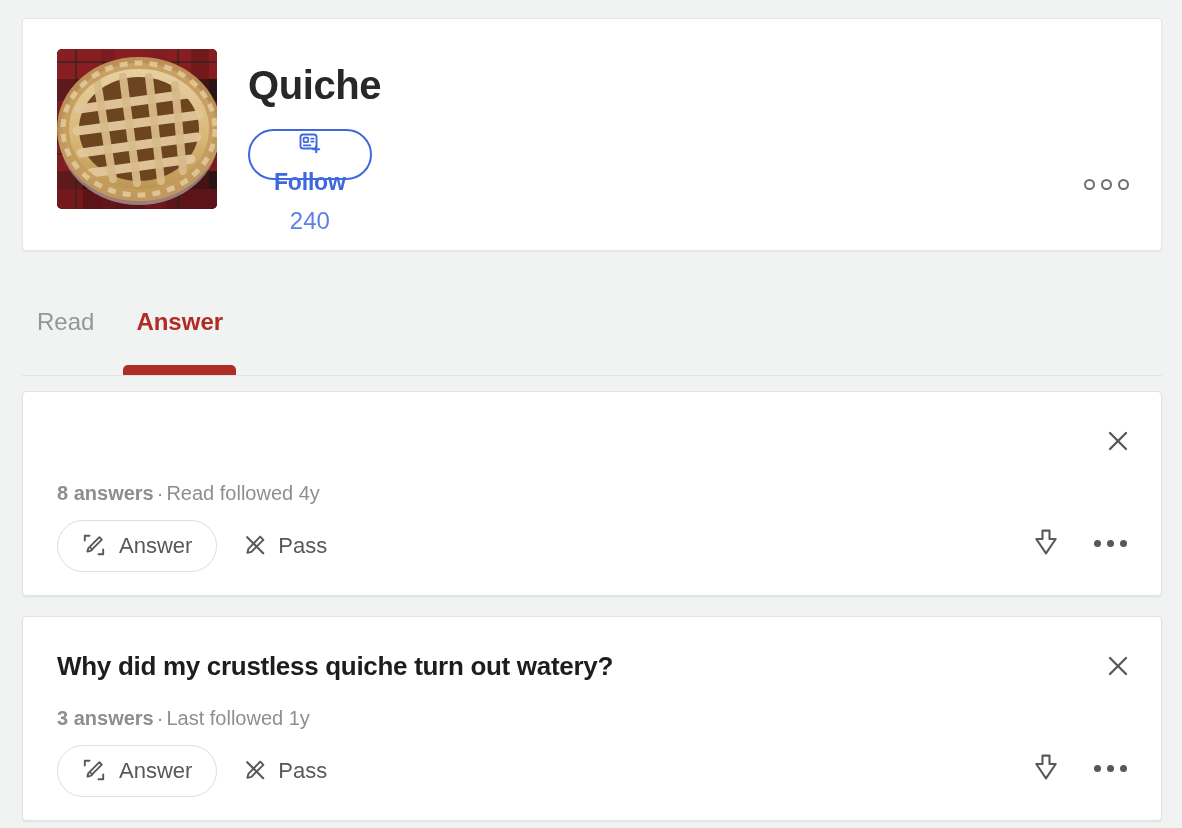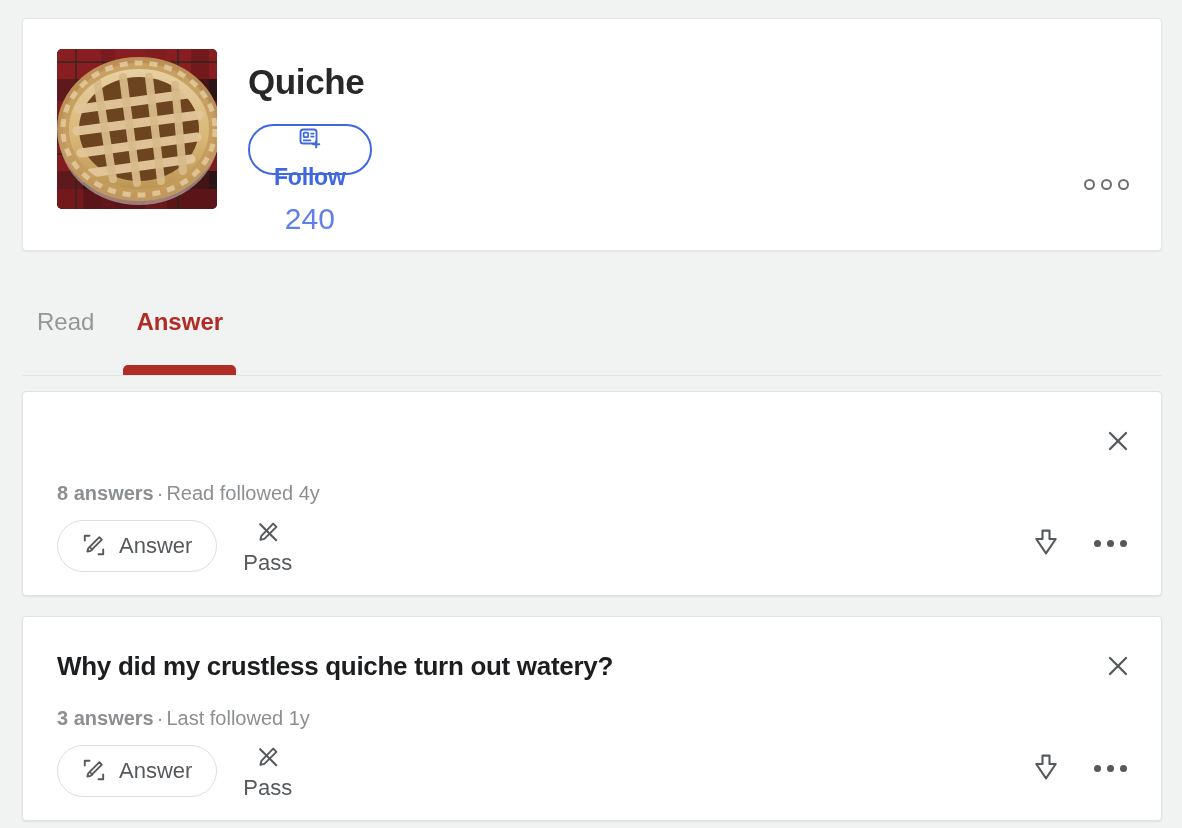--- a/index.html
+++ b/index.html
@@ -52,21 +52,21 @@
     background: #2b1b1c;
   }
   .topic-thumb svg { display: block; width: 160px; height: 160px; }
 
   .topic-text {
     margin-left: 31px;
     padding-top: 14px;
   }
 
   .topic-title {
-    font-size: 35px;
+    font-size: 40px;
     font-weight: bold;
     color: #282829;
     letter-spacing: -0.4px;
     line-height: 1.1;
   }
 
   .follow-btn {
     margin-top: 22px;
     display: inline-flex;
     align-items: center;
@@ -80,21 +80,21 @@
     font-family: "Liberation Sans", sans-serif;
     flex-direction: column;
   }
   .follow-label {
     font-size: 23px;
     font-weight: bold;
     color: #3f68e0;
     letter-spacing: -0.2px;
   }
   .follow-count {
-    font-size: 30px;
+    font-size: 24px;
     font-weight: normal;
     color: #5e80e8;
     margin-left: 0;
   }
 
   .topic-more {
     position: absolute;
     right: 32px;
     top: 160px;
     display: flex;
@@ -222,28 +222,27 @@
     font-family: "Liberation Sans", sans-serif;
   }
   .answer-btn .lbl {
     font-size: 22px;
     color: #56595c;
   }
 
   .pass-btn {
     display: inline-flex;
     align-items: center;
-    gap: 3px;
+    gap: 11px;
     height: 52px;
     padding: 0 8px;
     border: none;
     background: none;
     cursor: pointer;
     font-family: "Liberation Sans", sans-serif;
-    flex-direction: column;
   }
   .pass-btn .lbl {
     font-size: 22px;
     color: #56595c;
   }
 
   .q-right-actions {
     position: absolute;
     right: 30px;
     top: 132px;

